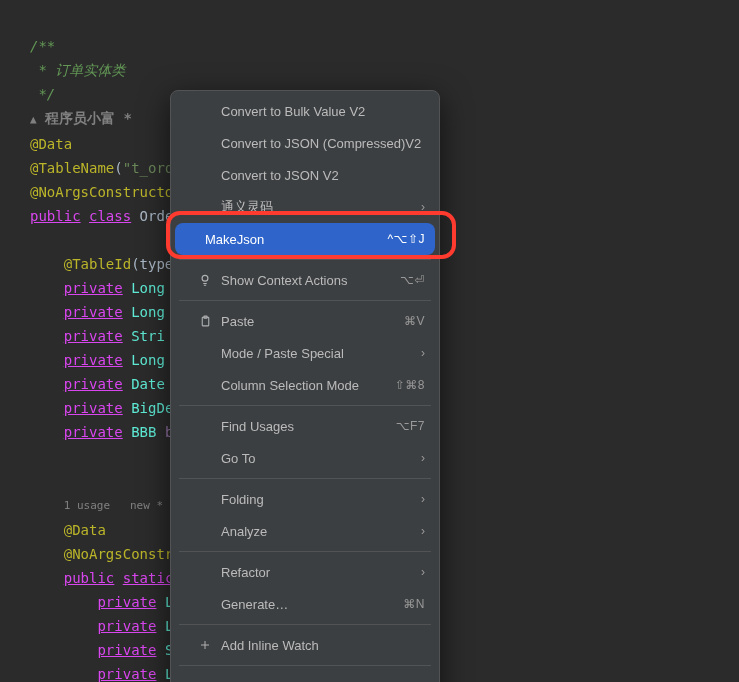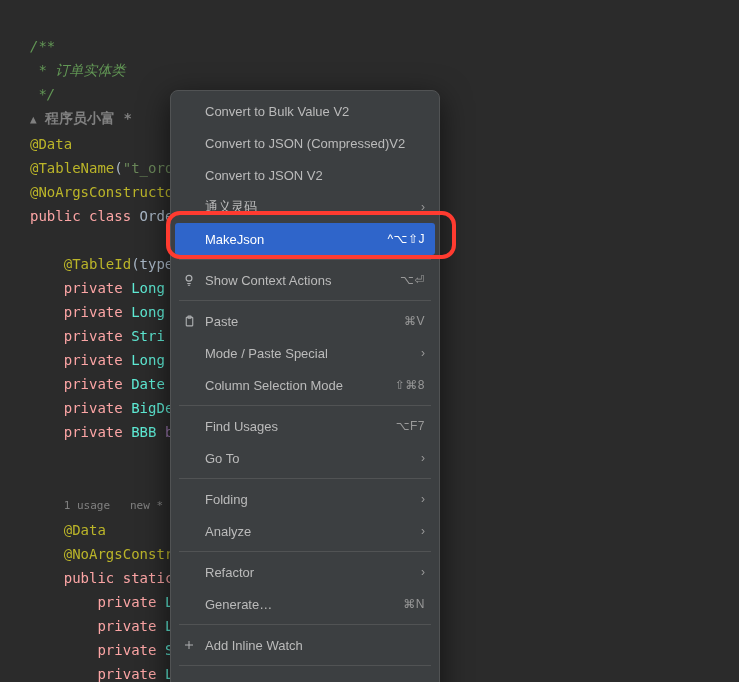--- a/index.html
+++ b/index.html
@@ -14,21 +14,21 @@
       position: relative;
     }
     .editor {
       padding: 10px 0 10px 30px;
       line-height: 24px;
       white-space: pre;
     }
     .c-comment { color: #629755; font-style: italic; }
     .c-author { color: #808080; font-weight: bold; }
     .c-anno { color: #bbb529; }
-    .c-keyword { color: #fca5a5; }
+    .c-keyword { color: #d946ef; text-decoration: underline; }
     .c-type { color: #5eead4; }
     .c-class { color: #a9b7c6; }
     .c-string { color: #6a8759; }
     .c-field { color: #9876aa; }
     .c-usage { color: #808080; font-size: 11px; }
     .c-plain { color: #a9b7c6; }
     .author-icon { font-size: 11px; color: #808080; }
 
     .context-menu {
       position: absolute;
@@ -45,28 +45,29 @@
       color: #bbbbbb;
       z-index: 10;
     }
     .menu-item {
       display: flex;
       align-items: center;
       height: 32px;
       padding: 0 14px 0 34px;
       position: relative;
       cursor: default;
+      margin-left: 16px;
     }
     .menu-item .label { flex: 1; }
     .menu-item .shortcut { color: #999; font-size: 12px; letter-spacing: 0.5px; }
     .menu-item .subarrow { color: #999; font-size: 12px; }
     .menu-item.highlighted {
       background: #2f65ca;
       color: #ffffff;
-      border-radius: 3px;
+      border-radius: 8px;
       margin: 0 4px;
       padding-left: 30px;
       padding-right: 10px;
     }
     .menu-item.highlighted .shortcut { color: #ffffff; }
     .menu-sep {
       height: 1px;
       background: #515354;
       margin: 4px 8px;
     }

